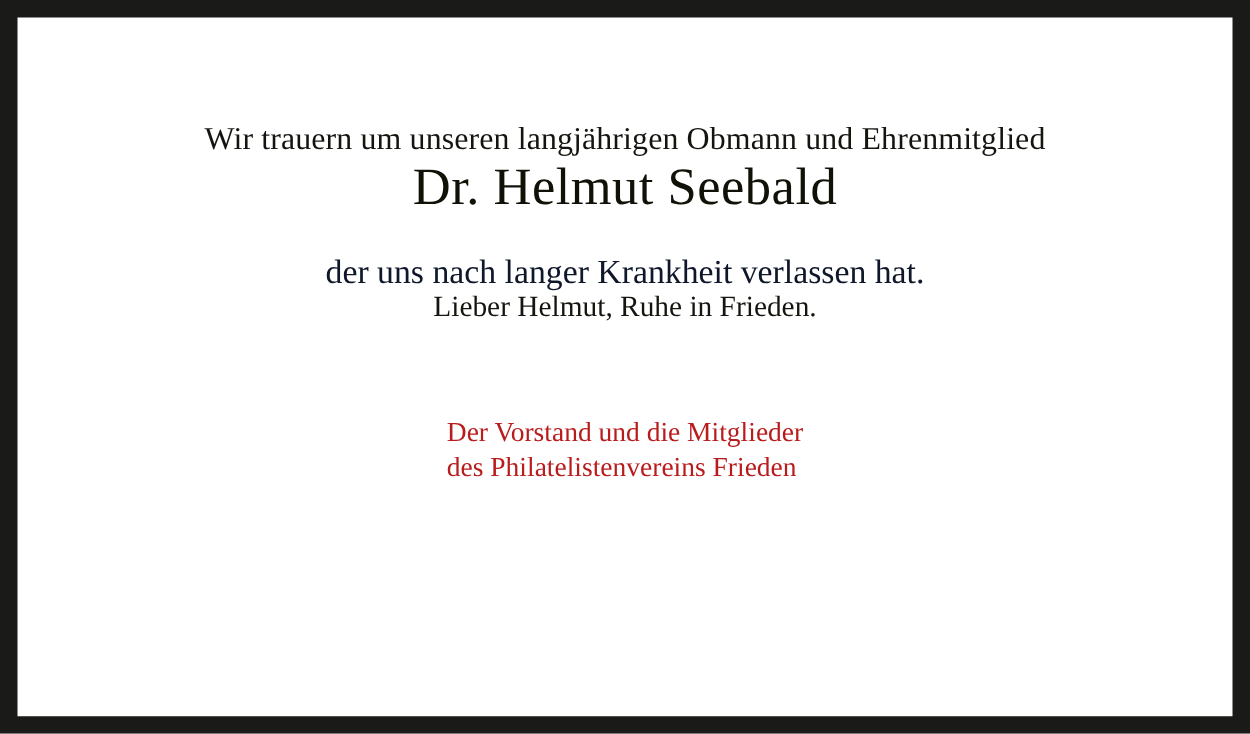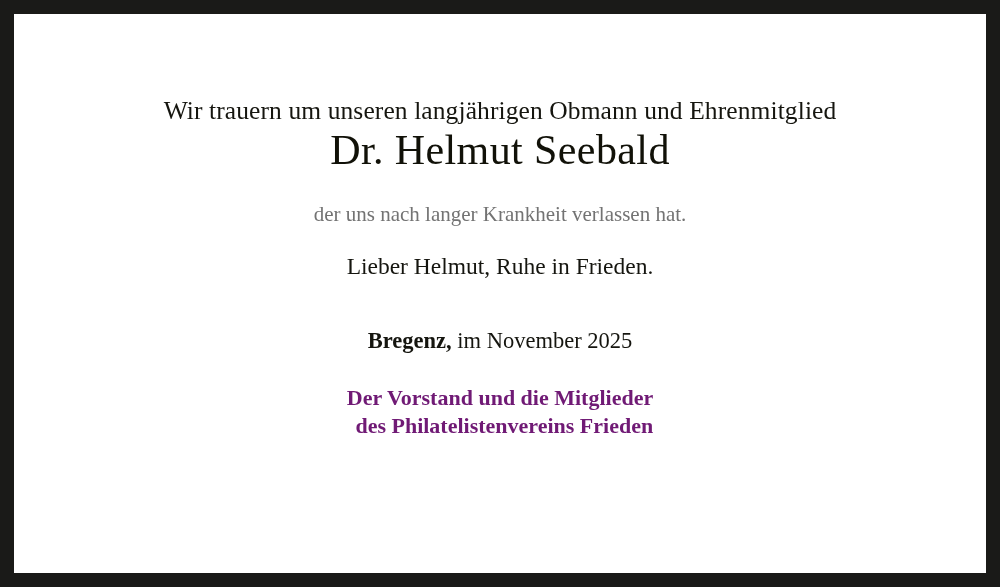--- a/index.html
+++ b/index.html
@@ -22,76 +22,72 @@
     padding: 14px 14px 14px 14px;
   }
   .obituary-card {
     width: 100%;
     height: 100%;
     box-sizing: border-box;
     background: #ffffff;
     display: flex;
     flex-direction: column;
     align-items: center;
-    text-align: right;
+    text-align: left;
   }
   .line-intro {
     margin-top: 82px;
     font-size: 25.5px;
     letter-spacing: 0.1px;
     color: #15150f;
   }
   .line-name {
     font-size: 42px;
     letter-spacing: 0.4px;
     color: #111108;
   }
   .line-sub1 {
     margin-top: 28px;
-    font-size: 21px;
-    color: #737373;
+    font-size: 27px;
+    color: #0f172a;
   }
   .line-sub2 {
-    margin-top: 26px;
     font-size: 23.5px;
     color: #15150f;
   }
   .line-place {
     margin-top: 48px;
     font-size: 22.5px;
     color: #15150f;
   }
   .line-place .place-bold {
     font-weight: bold;
   }
   .signature {
-    margin-top: 30px;
+    margin-top: 72px;
     font-size: 22px;
-    font-weight: bold;
+    font-weight: normal;
     line-height: 1.28;
-    color: #701a75;
+    color: #b91c1c;
   }
 </style>
 </head>
 <body>
 
 <div class="obituary-page">
   <div class="obituary-card">
 
     <div class="line-intro">Wir trauern um unseren langjährigen Obmann und Ehrenmitglied</div>
 
     <div class="line-name">Dr. Helmut Seebald</div>
 
     <div class="line-sub1">der uns nach langer Krankheit verlassen hat.</div>
 
     <div class="line-sub2">Lieber Helmut, Ruhe in Frieden.</div>
 
-    <div class="line-place">
-      <span class="place-bold">Bregenz,</span><span> im November 2025</span>
-    </div>
 
     <div class="signature">
       <div>Der Vorstand und die Mitglieder</div>
       <div>des Philatelistenvereins Frieden</div>
     </div>
 
   </div>
 </div>
 
 </body></html>

